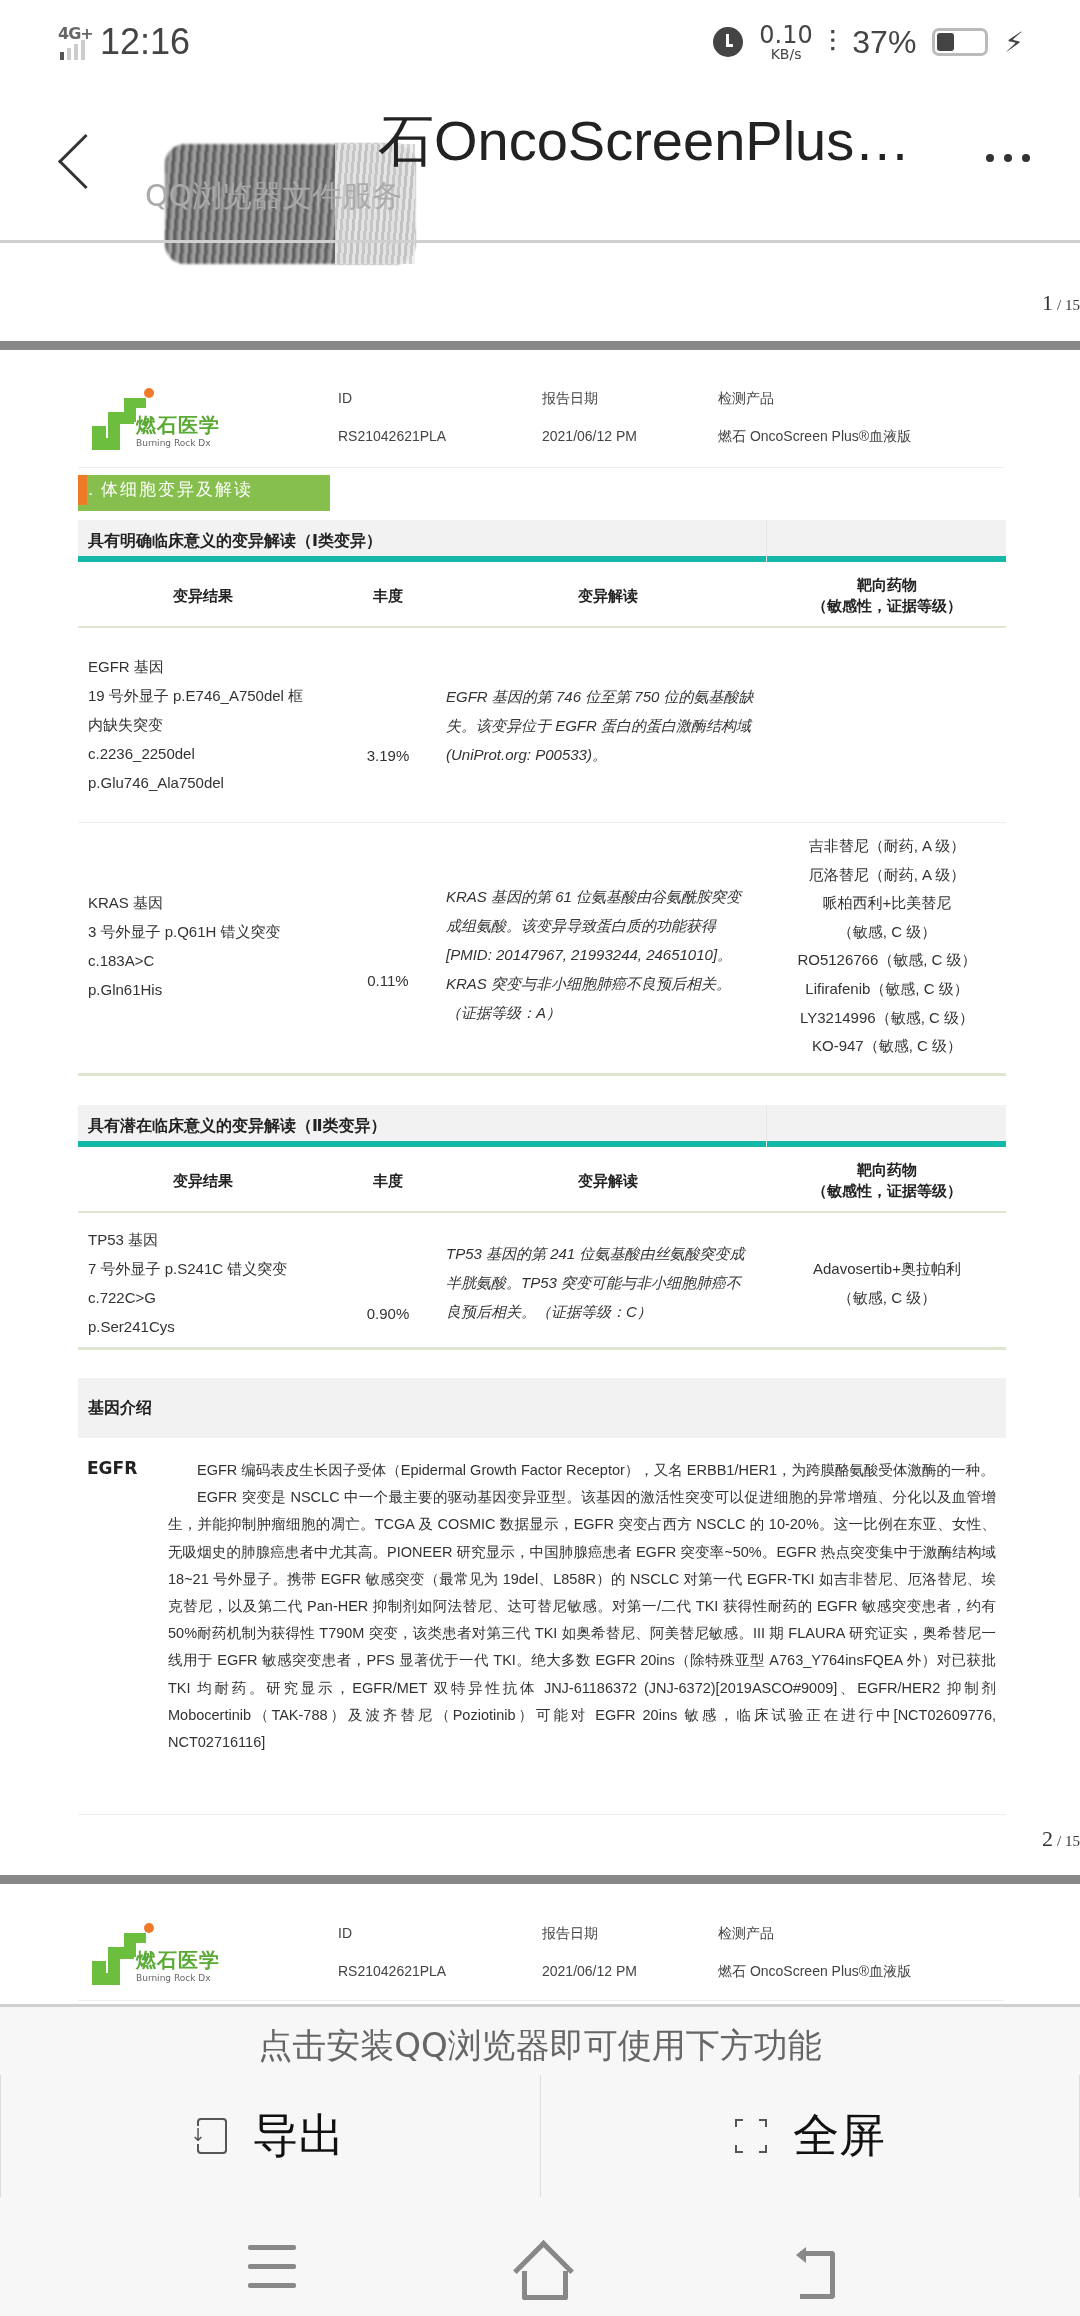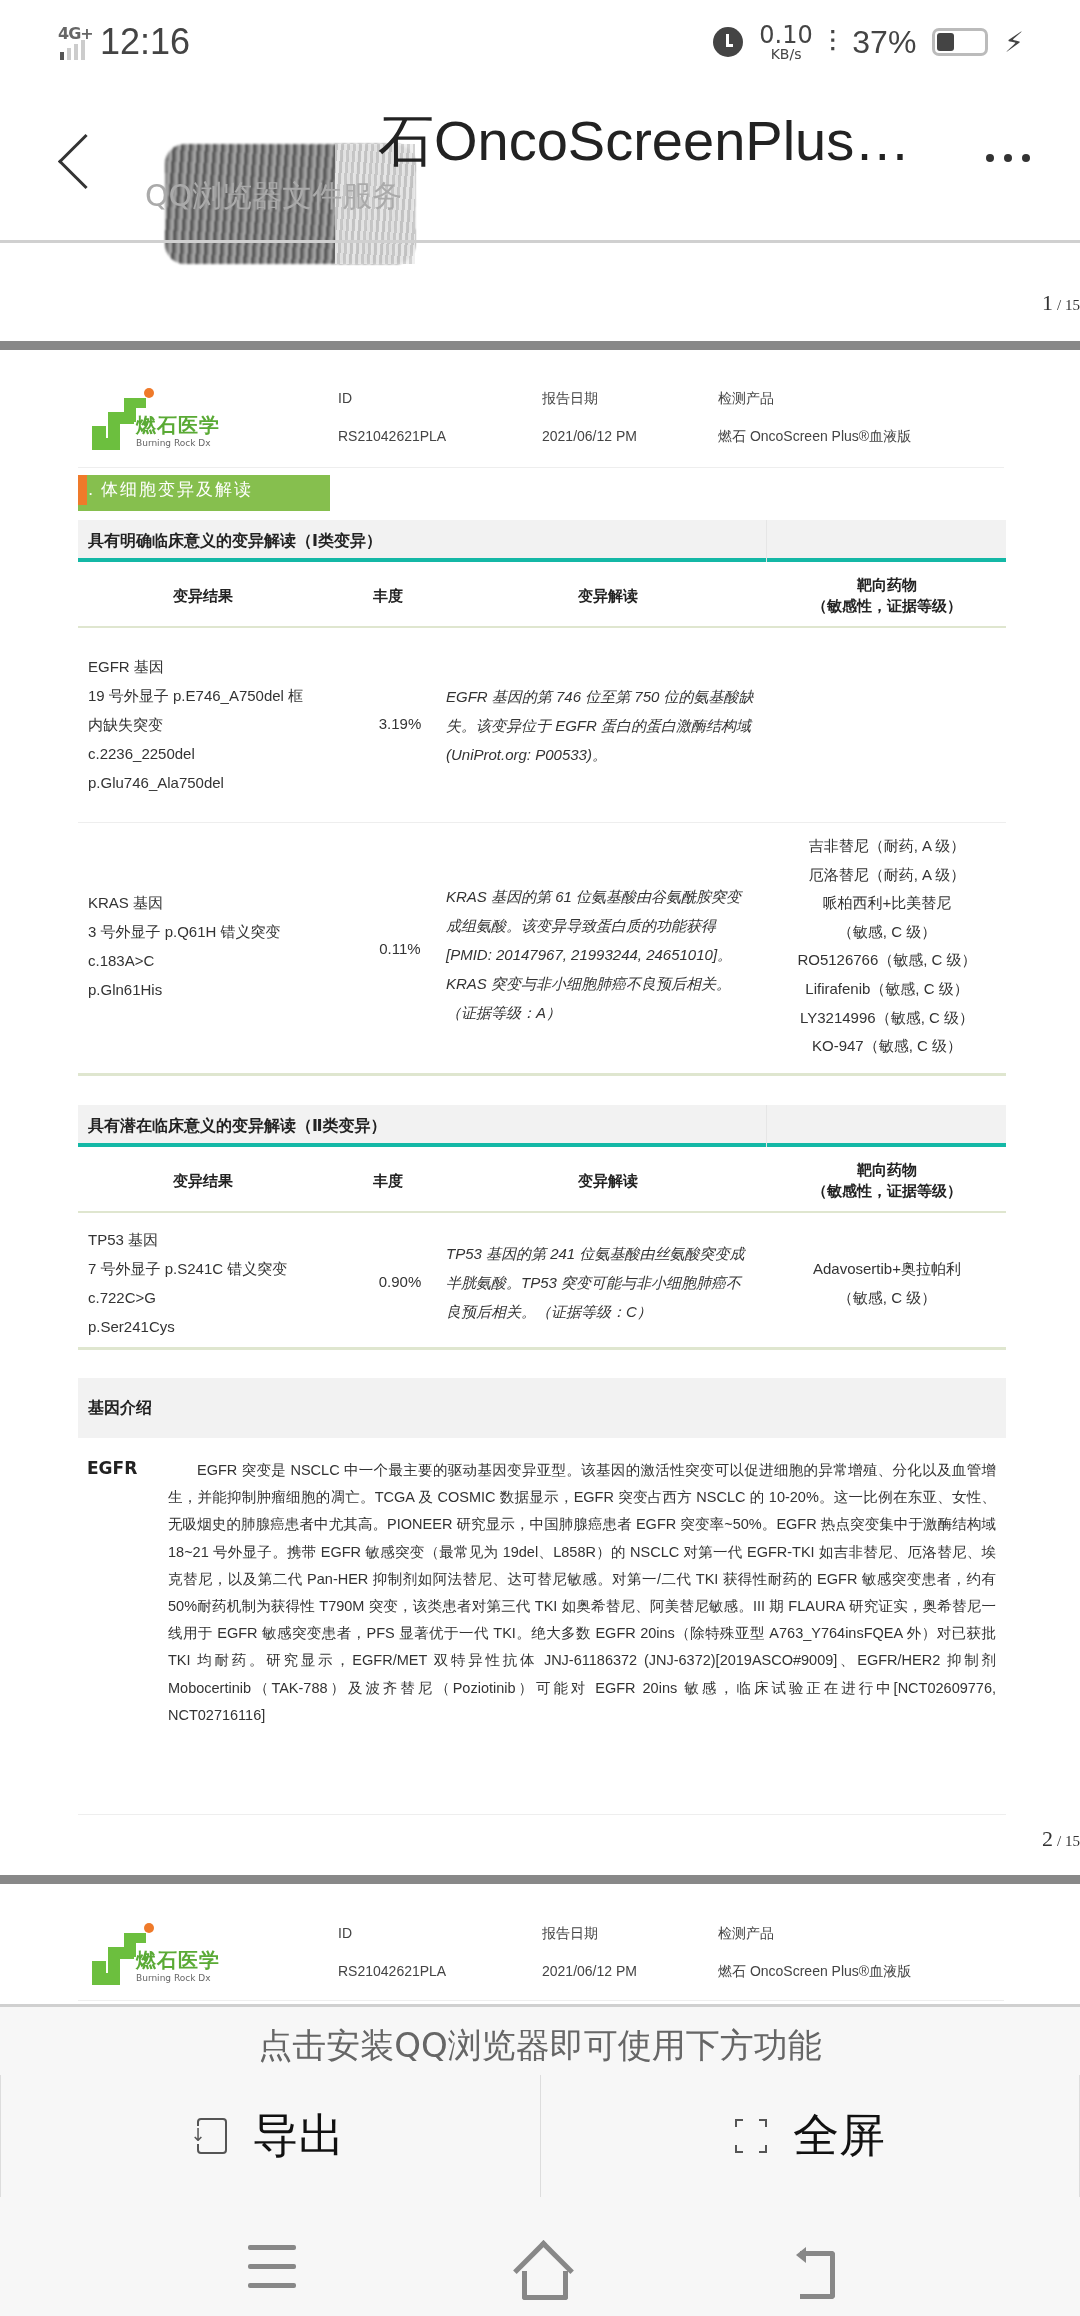--- a/index.html
+++ b/index.html
@@ -51,29 +51,29 @@
   .logo .dot { position: absolute; left: 52px; top: 0; width: 10px; height: 10px; border-radius: 50%; background: #ef7a2a; }
   .logo .cn { position: absolute; left: 44px; top: 24px; font-size: 20px; font-weight: bold; color: #5aaa35; letter-spacing: 1px; white-space: nowrap; }
   .logo .en { position: absolute; left: 44px; top: 50px; font-size: 9px; color: #666; white-space: nowrap; }
   .hcol { position: absolute; font-size: 14px; color: #444; font-family: "Liberation Sans", sans-serif; }
   .hcol .lbl { position: absolute; top: 10px; white-space: nowrap; }
   .hcol .val { position: absolute; top: 48px; white-space: nowrap; }
 
   .section-tag { position: absolute; left: 78px; top: 475px; width: 252px; height: 36px; background: #86bf4e; color: #fff; font-size: 17px; line-height: 30px; letter-spacing: 2px; font-family: Liberation Serif, serif; }
   .section-tag::before { content: ""; position: absolute; left: 0; top: 0; width: 9px; height: 30px; background: #ef7a2a; }
 
-  .cat-head { position: absolute; left: 78px; width: 928px; height: 42px; background: #f2f2f2; font-size: 16px; font-weight: bold; color: #222; line-height: 42px; padding-left: 10px; border-bottom: 4px solid #14b8a6; }
+  .cat-head { position: absolute; left: 78px; width: 928px; height: 42px; background: #f2f2f2; font-size: 16px; font-weight: bold; color: #222; line-height: 42px; padding-left: 10px; border-bottom: 6px solid #14b8a6; }
   .cat-head .side { position: absolute; right: 0; top: 0; width: 240px; height: 42px; border-left: 1px solid #e6e6e6; }
 
   .thead { position: absolute; left: 78px; width: 928px; height: 64px; border-bottom: 2px solid #dfe6cf; font-size: 15px; font-weight: bold; color: #222; }
   .thead div { position: absolute; top: 0; height: 64px; display: flex; align-items: center; justify-content: center; text-align: center; line-height: 1.4; }
 
   .trow { position: absolute; left: 78px; width: 928px; font-size: 15px; color: #333; font-family: "Liberation Sans", sans-serif; }
   .trow .c1 { position: absolute; left: 10px; width: 240px; line-height: 29px; }
-  .trow .c2 { position: absolute; left: 262px; width: 120px; text-align: center; }
+  .trow .c2 { position: absolute; left: 250px; width: 120px; text-align: center; margin-top: 32px; }
   .trow .c3 { position: absolute; left: 370px; width: 310px; padding-left: 0; line-height: 29px; font-style: italic; }
   .trow .c4 { position: absolute; left: 690px; width: 238px; text-align: center; line-height: 28.6px; }
   .row-line { position: absolute; left: 78px; width: 928px; height: 1px; background: #eee; }
   .row-line.strong { height: 3px; background: #dfe6cf; }
 
   .gene-body { position: absolute; left: 168px; width: 828px; font-size: 14.5px; color: #333; line-height: 27.2px; text-align: justify; font-family: "Liberation Sans", sans-serif; }
   .gene-body p { text-indent: 2em; }
   .gene-name { position: absolute; left: 87px; font-size: 17px; font-weight: bold; color: #222; }
   .gene-bottom { position: absolute; left: 78px; top: 1814px; width: 928px; height: 1px; background: #eee; }
 
@@ -256,20 +256,21 @@
     <div>（敏感, C 级）</div>
   </div>
 </div>
 <div class="row-line strong" style="top:1347px"></div>
 
 <div class="cat-head" style="top:1378px;height:60px;line-height:60px;border-bottom:none">
   <span>基因介绍</span>
 </div>
 <div class="gene-name" style="top:1458px">EGFR</div>
 <div class="gene-body" style="top:1457px;height:350px;overflow:hidden">
+  <p>EGFR 编码表皮生长因子受体（Epidermal Growth Factor Receptor），又名 ERBB1/HER1，为跨膜酪氨酸受体激酶的一种。</p>
   <p>EGFR 突变是 NSCLC 中一个最主要的驱动基因变异亚型。该基因的激活性突变可以促进细胞的异常增殖、分化以及血管增生，并能抑制肿瘤细胞的凋亡。TCGA 及 COSMIC 数据显示，EGFR 突变占西方 NSCLC 的 10-20%。这一比例在东亚、女性、无吸烟史的肺腺癌患者中尤其高。PIONEER 研究显示，中国肺腺癌患者 EGFR 突变率~50%。EGFR 热点突变集中于激酶结构域 18~21 号外显子。携带 EGFR 敏感突变（最常见为 19del、L858R）的 NSCLC 对第一代 EGFR-TKI 如吉非替尼、厄洛替尼、埃克替尼，以及第二代 Pan-HER 抑制剂如阿法替尼、达可替尼敏感。对第一/二代 TKI 获得性耐药的 EGFR 敏感突变患者，约有 50%耐药机制为获得性 T790M 突变，该类患者对第三代 TKI 如奥希替尼、阿美替尼敏感。III 期 FLAURA 研究证实，奥希替尼一线用于 EGFR 敏感突变患者，PFS 显著优于一代 TKI。绝大多数 EGFR 20ins（除特殊亚型 A763_Y764insFQEA 外）对已获批 TKI 均耐药。研究显示，EGFR/MET 双特异性抗体 JNJ-61186372 (JNJ-6372)[2019ASCO#9009]、EGFR/HER2 抑制剂 Mobocertinib（TAK-788）及波齐替尼（Poziotinib）可能对 EGFR 20ins 敏感，临床试验正在进行中[NCT02609776, NCT02716116]</p>
 </div>
 <div class="gene-bottom"></div>
 
 <div class="page-num" style="top:1826px">
   <span class="cur">2</span>
   <span class="tot">/ 15</span>
 </div>
 <div class="page-sep" style="top:1875px"></div>
 

